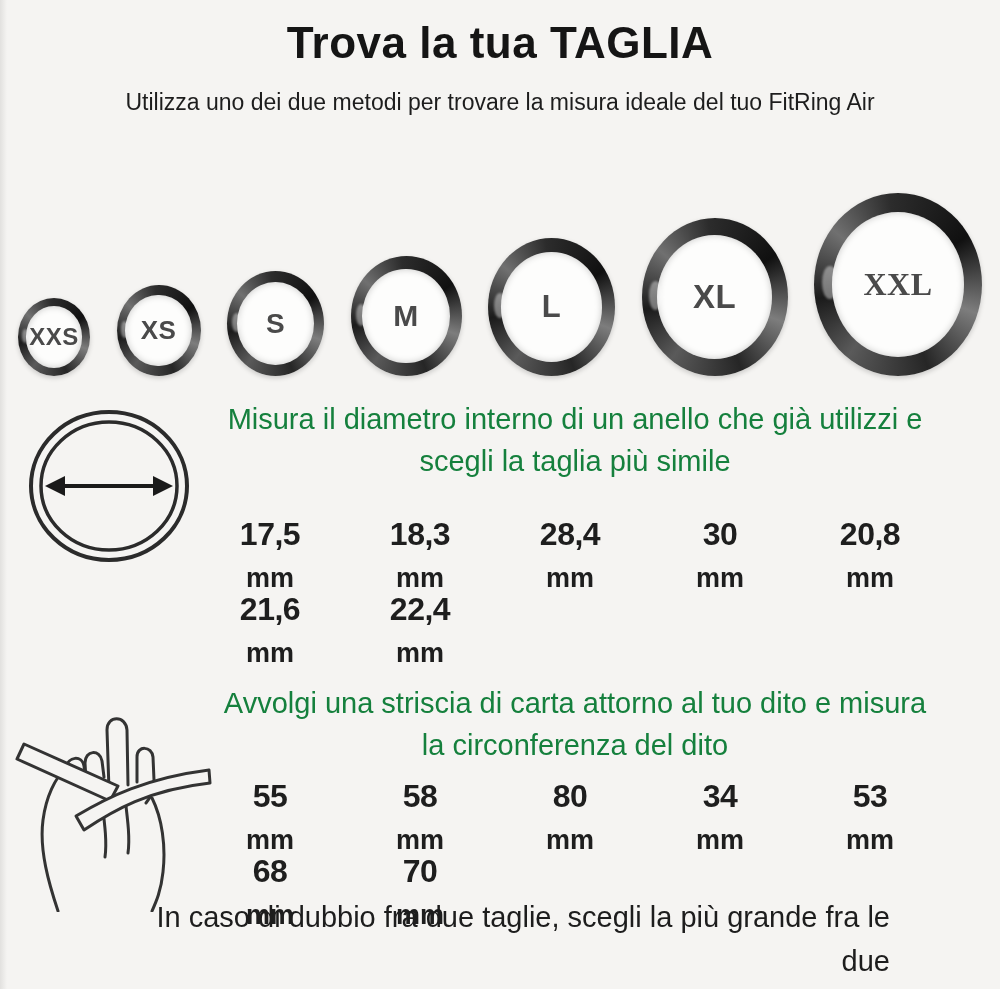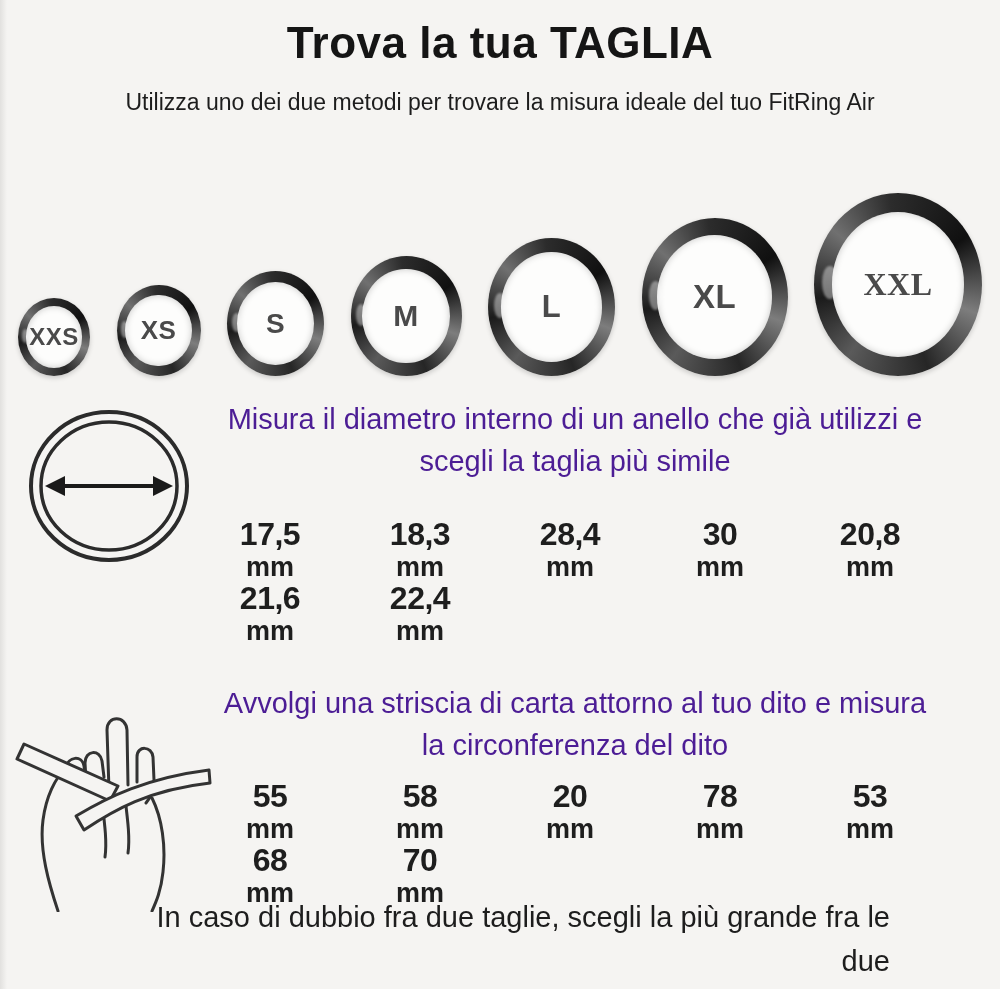--- a/index.html
+++ b/index.html
@@ -60,35 +60,35 @@
   .r5{ width:146px; height:158px; } .r5 .ring-label{ font-size:33px; }
   .r6{ width:168px; height:183px; } .r6 .ring-label{ font-size:32px;font-family:Liberation Serif, serif; }
 
   
   .method-icon{ position:absolute; }
   .icon-diameter{ left:26px; top:407px; }
   .icon-hand{ left:12px; top:680px; }
 
   .method-text{
     position:absolute; left:195px; right:45px;
-    text-align:center; font-size:29px; line-height:1.45; color:#4c1d95;
+    text-align:center; font-size:29px; line-height:1.45; color:#15803d;
   }
   .text-1{ top:398px; }
   .text-1 p{ max-width:700px; margin:0 auto; }
   .text-2{ top:678px; }
   .text-2 p{ max-width:730px; margin:4px auto; }
 
   .values-row{
     position:absolute; left:195px; right:55px;
     display:grid; grid-template-columns:repeat(5,1fr); text-align:center;
   }
   .values-1{ top:517px; }
   .values-2{ top:779px; }
   .value-num{ font-size:32px; font-weight:700; letter-spacing:-0.5px; line-height:1.1; color:#1e1e1e; }
-  .value-unit{ font-size:27px; font-weight:700; margin-top:2px; line-height:1; color:#1e1e1e; }
+  .value-unit{ font-size:27px; font-weight:700; margin-top:13px; line-height:1; color:#1e1e1e; }
 
   
   .footer-note{
     position:absolute; top:896px; left:50%; transform:translateX(-50%);
     width:780px; text-align:right; font-size:29px; line-height:1.5; color:#1d1d1d;
   }
 </style>
 </head>
 <body>
 
@@ -186,25 +186,25 @@
   <div class="values-row values-2">
     <div class="value-cell">
         <div class="value-num">55</div>
         <div class="value-unit">mm</div>
       </div>
     <div class="value-cell">
         <div class="value-num">58</div>
         <div class="value-unit">mm</div>
       </div>
     <div class="value-cell">
-        <div class="value-num">20</div>
-        <div class="value-unit">mm</div>
-      </div>
-    <div class="value-cell">
-        <div class="value-num">78</div>
+        <div class="value-num">80</div>
+        <div class="value-unit">mm</div>
+      </div>
+    <div class="value-cell">
+        <div class="value-num">34</div>
         <div class="value-unit">mm</div>
       </div>
     <div class="value-cell">
         <div class="value-num">53</div>
         <div class="value-unit">mm</div>
       </div>
     <div class="value-cell">
         <div class="value-num">68</div>
         <div class="value-unit">mm</div>
       </div>

